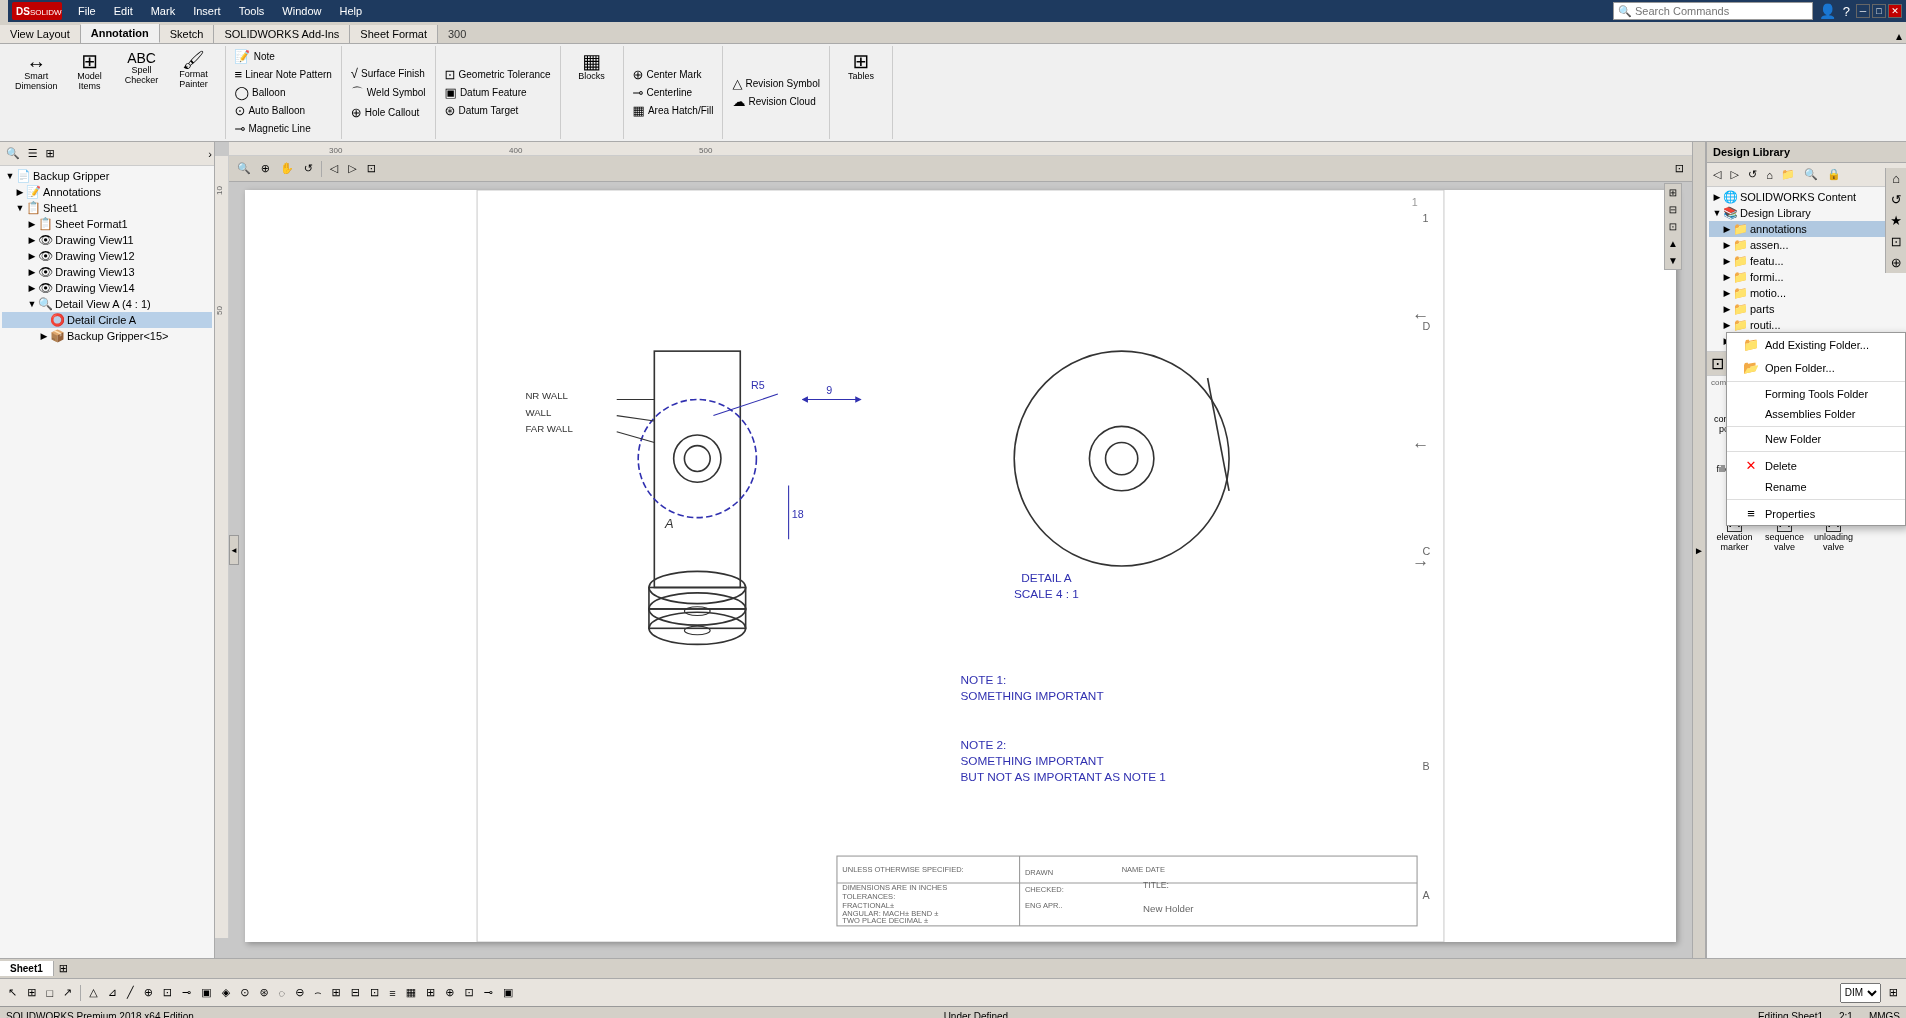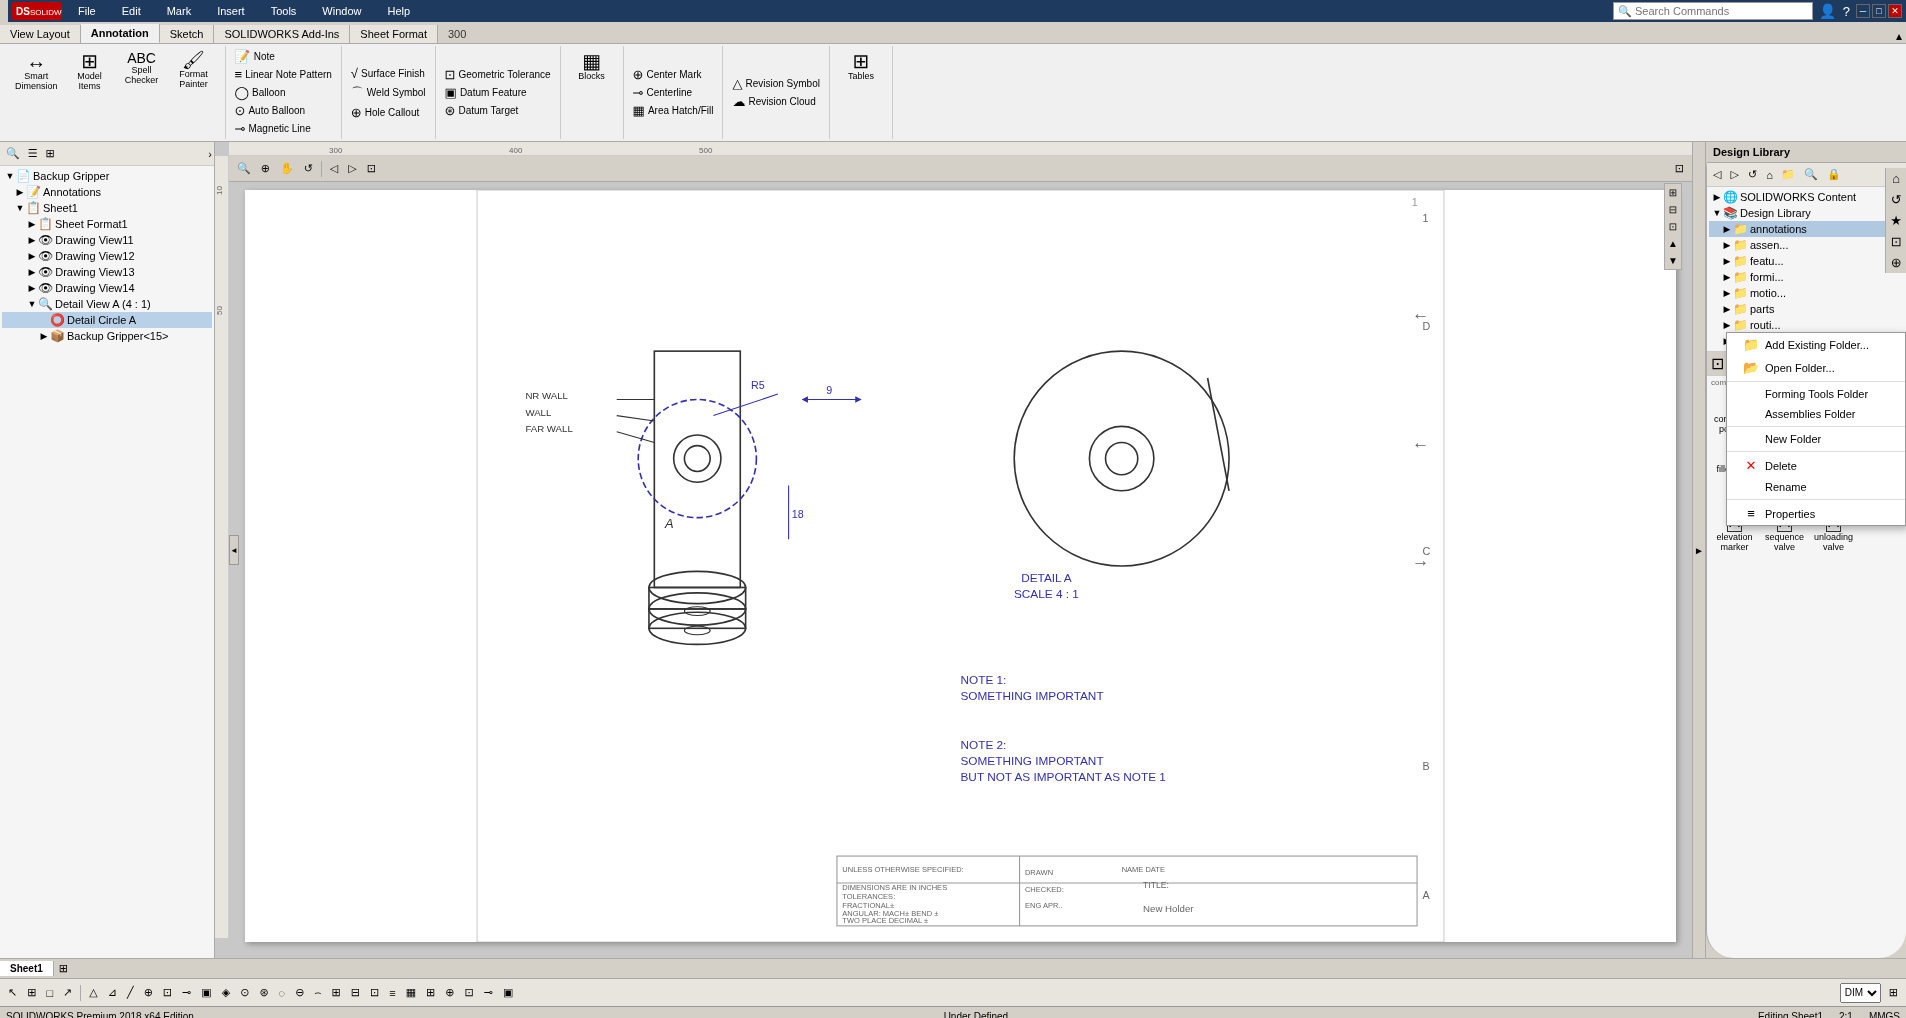--- a/index.html
+++ b/index.html
@@ -4,21 +4,21 @@
   <style>
     * { margin: 0; padding: 0; box-sizing: border-box; }
     body { font-family: 'Segoe UI', Arial, sans-serif; font-size: 11px; background: #d4d0c8; width: 1906px; height: 1018px; overflow: hidden; }
 
     
     #menu-bar {
       display: flex; align-items: center; background: #1e3a5f; height: 22px; padding: 0 4px; color: white; margin-left: 8px;
     }
     #menu-bar .logo { width: 60px; display: flex; align-items: center; }
     #menu-bar .logo svg { width: 50px; height: 18px; }
-    #menu-bar .menu-items { display: flex; gap: 14px; }
+    #menu-bar .menu-items { display: flex; gap: 6px; }
     #menu-bar .menu-item { color: white; font-size: 11px; padding: 2px 6px; cursor: pointer; }
     #menu-bar .right-section { margin-left: auto; display: flex; align-items: center; gap: 6px; }
     #menu-bar .title { flex: 1; text-align: center; font-size: 11px; color: white; }
     .search-box {
       display: flex; align-items: center; background: white; border: 1px solid #999; height: 18px; padding: 0 4px; width: 200px;
     }
     .search-box input { border: none; outline: none; font-size: 11px; width: 150px; }
     .window-controls { display: flex; gap: 2px; }
     .win-btn { width: 14px; height: 14px; border: 1px solid #666; cursor: pointer; font-size: 9px; display: flex; align-items: center; justify-content: center; }
 
@@ -55,21 +55,21 @@
     .tree-indent-1 { padding-left: 12px; }
     .tree-indent-2 { padding-left: 24px; }
     .tree-indent-3 { padding-left: 36px; }
 
     
     #canvas-area { flex: 1; background: #c8c8c8; position: relative; overflow: hidden; }
     #canvas-toolbar { position: absolute; top: 0; left: 0; right: 0; height: 28px; background: rgba(200,200,200,0.9); display: flex; align-items: center; padding: 0 4px; gap: 2px; border-bottom: 1px solid #aaa; }
     #drawing-canvas { position: absolute; top: 28px; left: 0; right: 0; bottom: 0; background: white; margin: 8px; box-shadow: 2px 2px 8px rgba(0,0,0,0.3); }
 
     
-    #right-panel { width: 200px; background: #f5f5f5; border-left: 1px solid #aaa; display: flex; flex-direction: column; border-radius: 27px; }
+    #right-panel { width: 200px; background: #f5f5f5; border-left: 1px solid #aaa; display: flex; flex-direction: column; }
     #right-panel-header { background: #d4d0c8; padding: 4px 6px; font-size: 11px; font-weight: bold; border-bottom: 1px solid #aaa; display: flex; align-items: center; }
     #library-tree { padding: 2px; }
     #library-icons { display: grid; grid-template-columns: repeat(4, 1fr); gap: 4px; padding: 4px; }
     .lib-icon { display: flex; flex-direction: column; align-items: center; padding: 4px 2px; cursor: pointer; border: 1px solid transparent; font-size: 9px; text-align: center; }
     .lib-icon .sym { font-size: 22px; line-height: 1; }
 
     
     #context-menu {
       position: absolute; background: white; border: 1px solid #999; box-shadow: 3px 3px 8px rgba(0,0,0,0.3); z-index: 1000; min-width: 180px;
       top: 190px; right: 0px;

